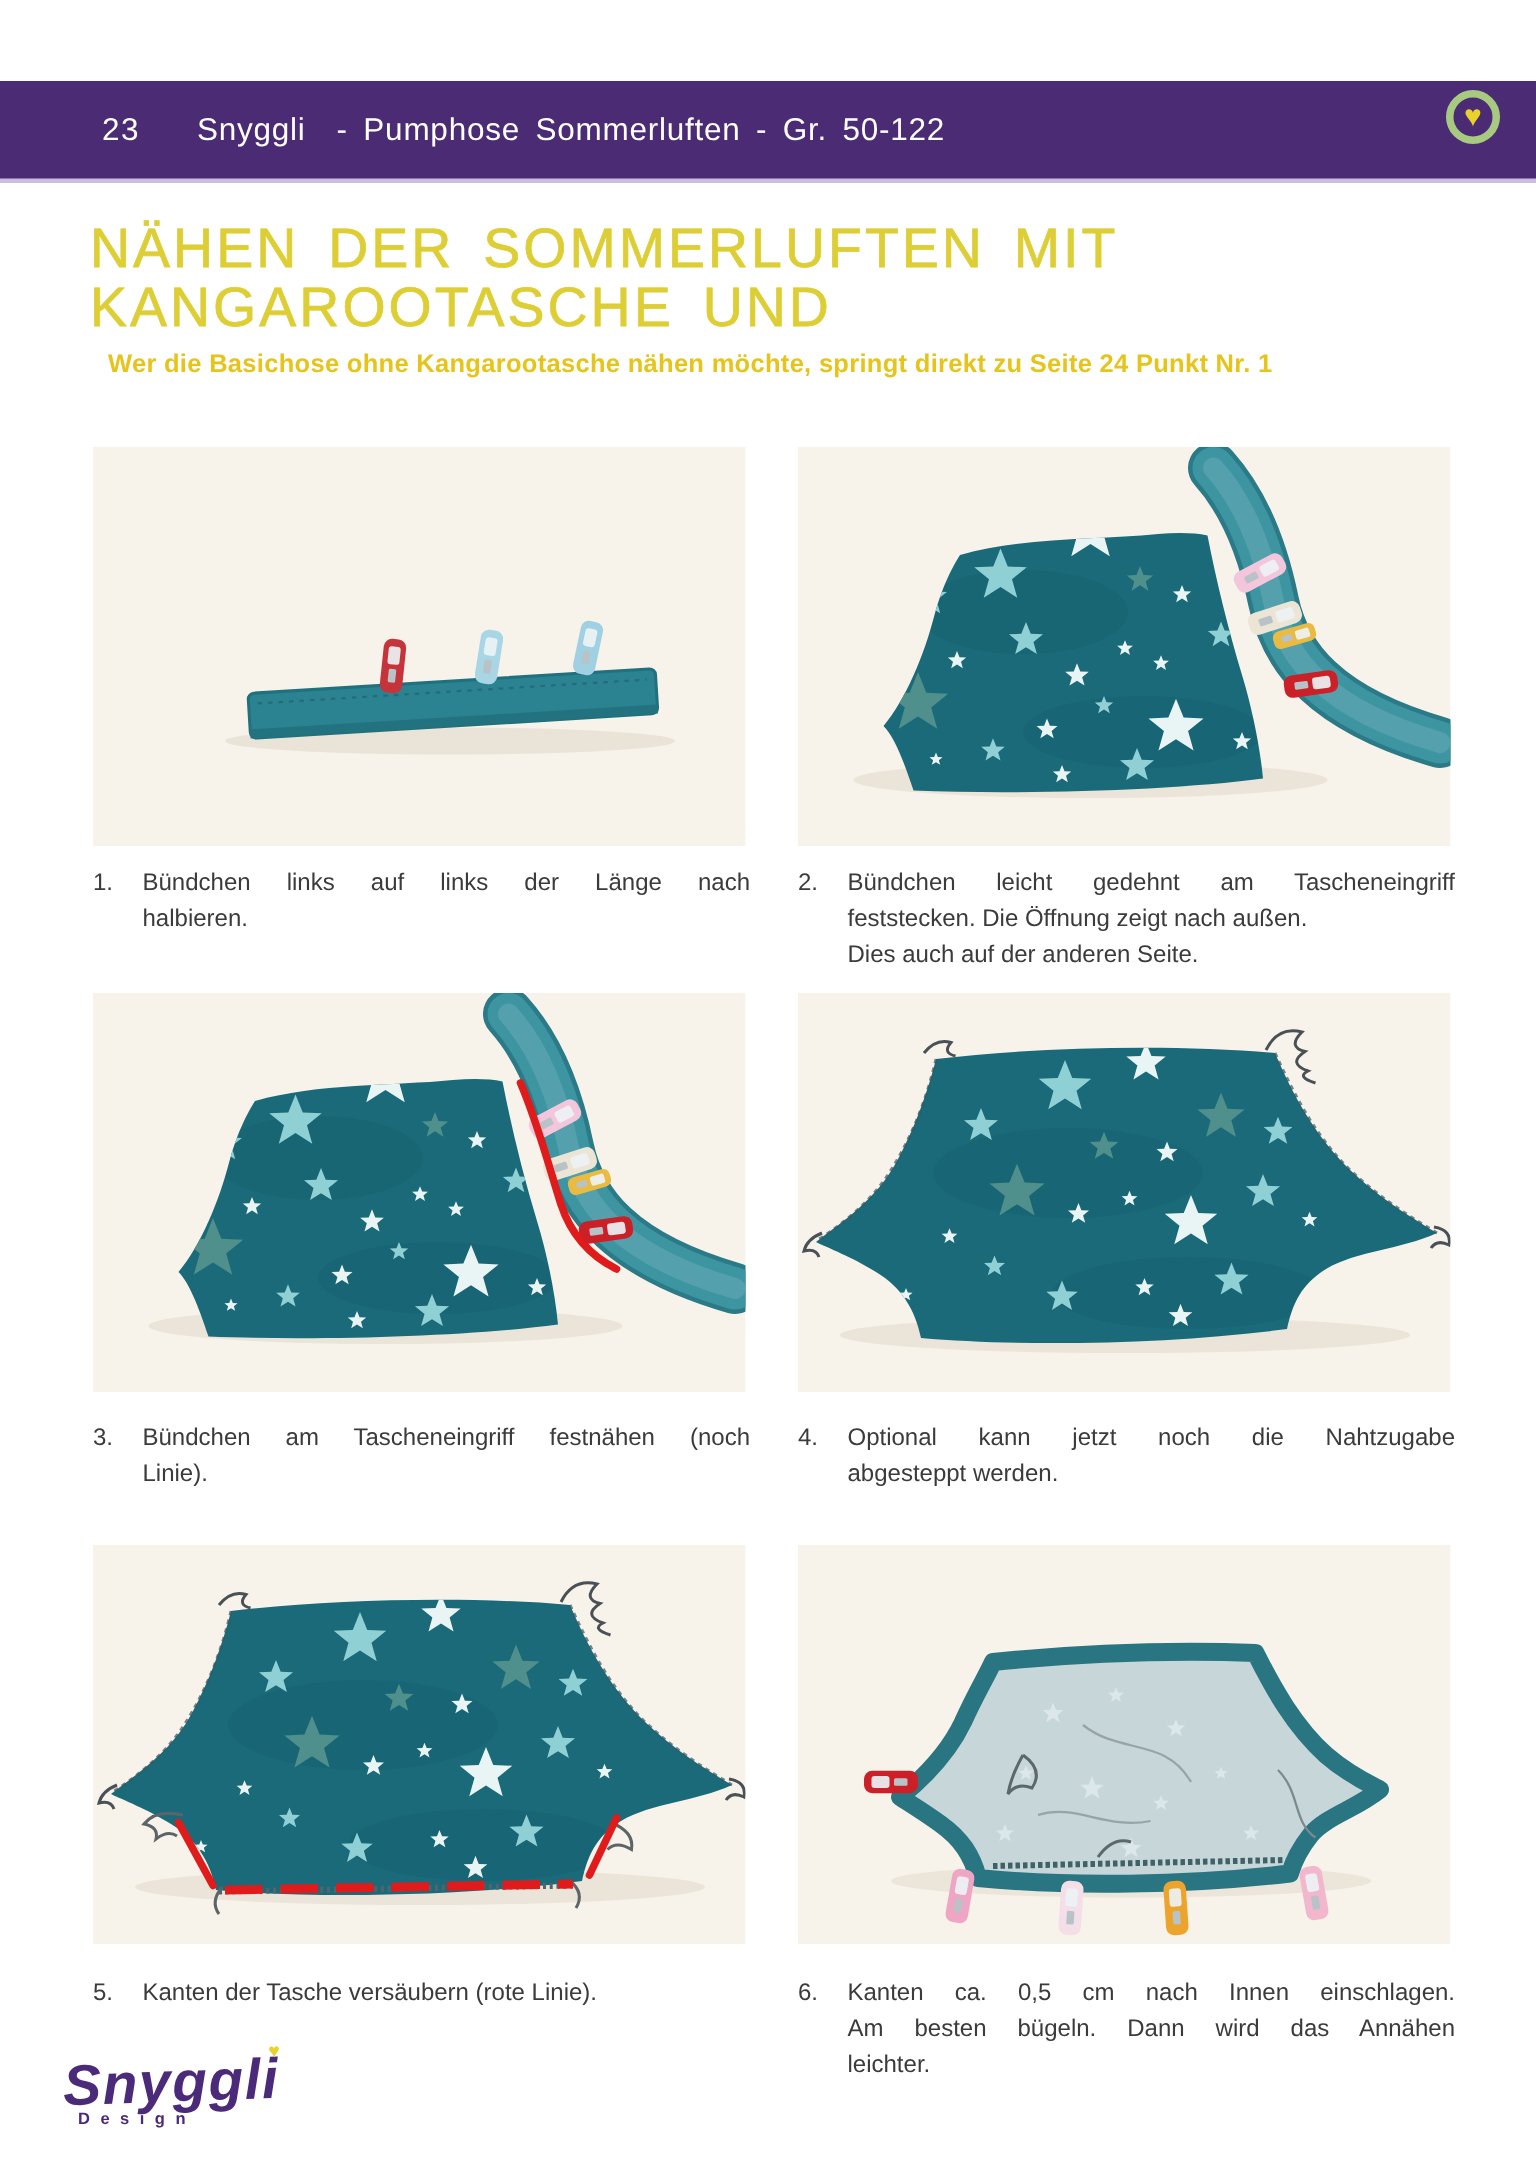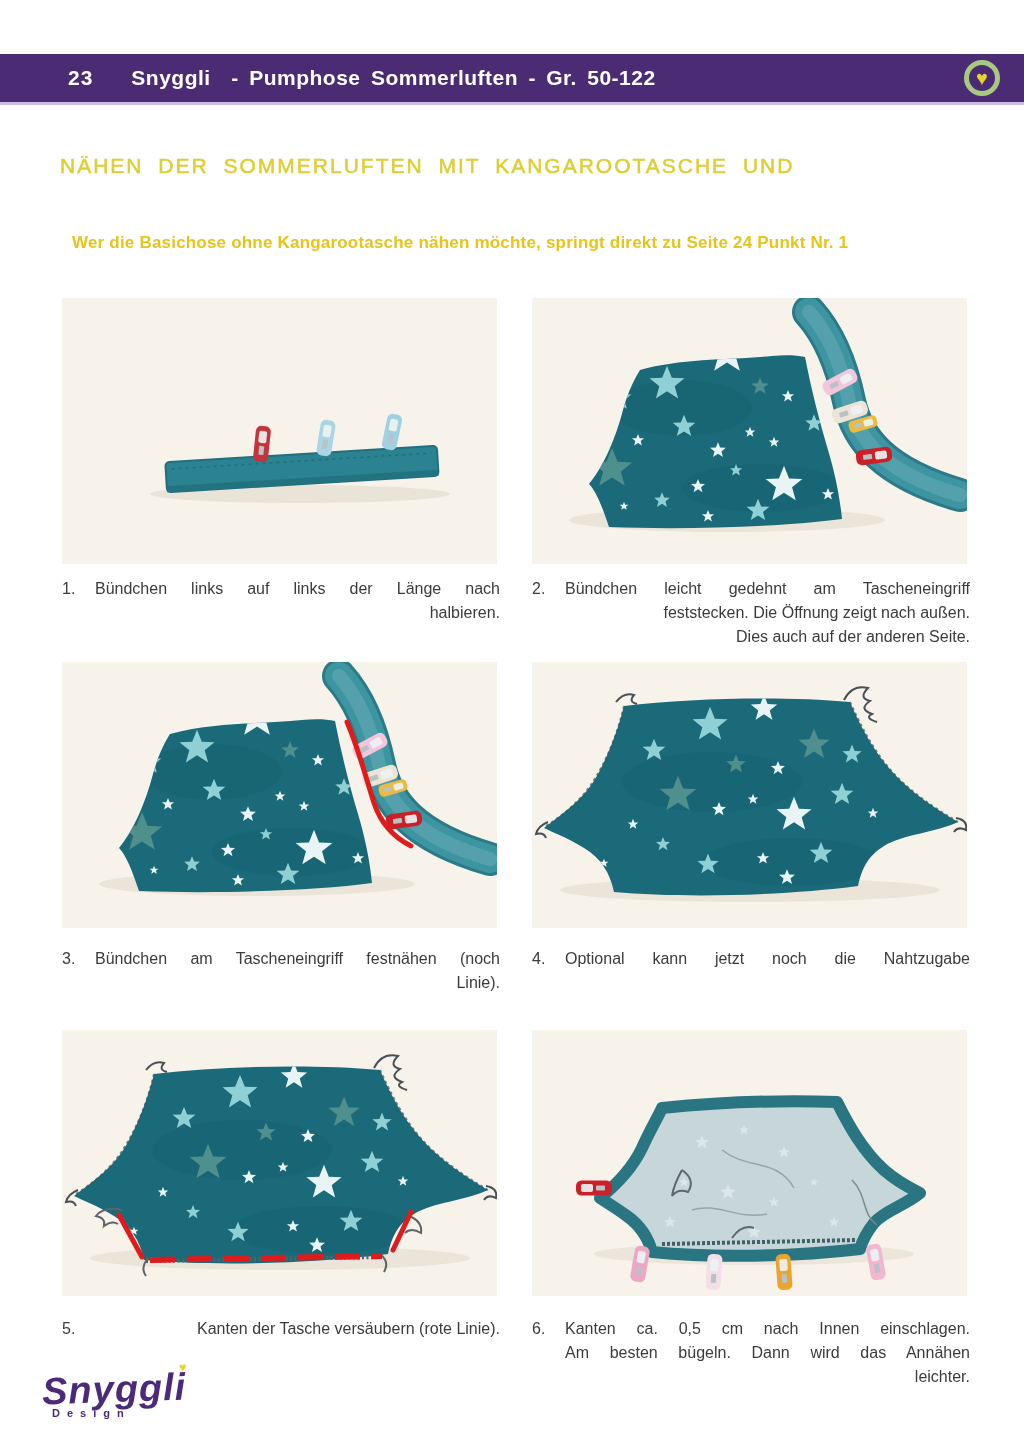--- a/index.html
+++ b/index.html
@@ -2,42 +2,41 @@
 <html style="--header_purple: #4a2b74; --header_shadow: #cabdde; --heading_yellow: #ddce35; --note_gold: #e6c41c; --text_dark: #3b3b3b; --photo_bg: #f7f2ea; --fabric_teal: #1a6a79; --band_teal: #3d95a2; --marking_red: #e01b1b; --star_white: #e9f4f4; --star_light: #8fd0d4; --star_muted: #4f8f8c; --inside_gray: #c7d6d9; --star_faint: #dbe7e8; --logo_purple: #4b2a7a; --heart_yellow: #e8d22b; --ring_green: #a7ca80;"><head>
 <meta charset="utf-8">
 <style>
   html,body{margin:0;padding:0;}
   body{
     width:1024px;height:1447px;position:relative;background:#ffffff;
     font-family:"Liberation Sans", sans-serif;overflow:hidden;
   }
   
   .header-bar{
-    position:absolute;left:0;top:54px;width:1024px;height:48px;
+    position:absolute;left:0;top:54px;width:1024px;height:65px;
     background:var(--header_purple);display:flex;align-items:center;
     box-shadow:0 3px 0 var(--header_shadow);
-    font-weight:bold;
   }
   .bar-page-number{
     color:#fff;font-size:21px;margin-left:68px;letter-spacing:1px;
   }
   .bar-title{
     color:#fff;font-size:21px;margin-left:38px;letter-spacing:.5px;
     word-spacing:4px;white-space:pre;
   }
   .heart-badge{
     position:absolute;right:24px;top:6px;width:26px;height:26px;
     border:5px solid var(--ring_green);border-radius:50%;
     display:flex;align-items:center;justify-content:center;
   }
   .heart-glyph{color:var(--heart_yellow);font-size:20px;line-height:1;margin-top:-1px;}
   
   .heading{
     position:absolute;left:60px;top:146px;width:910px;
-    color:var(--heading_yellow);font-size:21px;line-height:39px;
+    color:var(--heading_yellow);font-size:37px;line-height:39px;
     letter-spacing:2px;word-spacing:7px;
     -webkit-text-stroke:.5px var(--heading_yellow);
   }
   .note{
     position:absolute;left:60px;top:233px;width:920px;
     color:var(--note_gold);font-size:17px;font-weight:bold;letter-spacing:.2px;margin-left:12px;
   }
   
   .photo{position:absolute;width:435px;height:266px;margin:0;}
   .f-teal{fill:var(--fabric_teal);}
@@ -48,21 +47,21 @@
   .st-f{fill:var(--star_faint);}
   .red-mark{stroke:var(--marking_red);fill:none;}
   .photo-bg{fill:var(--photo_bg);}
   
   .caption{
     position:absolute;width:438px;display:flex;
     color:var(--text_dark);font-size:16px;line-height:24px;
   }
   .caption .num{flex:0 0 33px;}
   .caption .ctext{flex:1 1 auto;}
-  .caption .line{text-align:right;}
+  .caption .line{text-align:left;}
   .caption .jline{text-align:justify;text-align-last:justify;}
   
   .logo{position:absolute;left:42px;top:1368px;color:var(--logo_purple);}
   .logo-word{
     position:relative;font-size:38px;font-weight:bold;font-style:italic;
     letter-spacing:1px;transform:rotate(-2deg);display:inline-block;
   }
   .logo-heart{
     position:absolute;top:-6px;right:-2px;font-style:normal;
     color:var(--heart_yellow);font-size:13px;
@@ -304,20 +303,21 @@
   <div class="ctext">
     <div class="line jline">Bündchen am Tascheneingriff festnähen (noch</div>
     <div class="line">Linie).</div>
   </div>
 </div>
 
 <div class="caption" style="left:532px;top:947px">
   <span class="num">4.</span>
   <div class="ctext">
     <div class="line jline">Optional kann jetzt noch die Nahtzugabe</div>
+    <div class="line">abgesteppt werden.</div>
   </div>
 </div>
 
 <div class="caption" style="left:62px;top:1317px">
   <span class="num">5.</span>
   <div class="ctext">
     <div class="line">Kanten der Tasche versäubern (rote Linie).</div>
   </div>
 </div>
 

